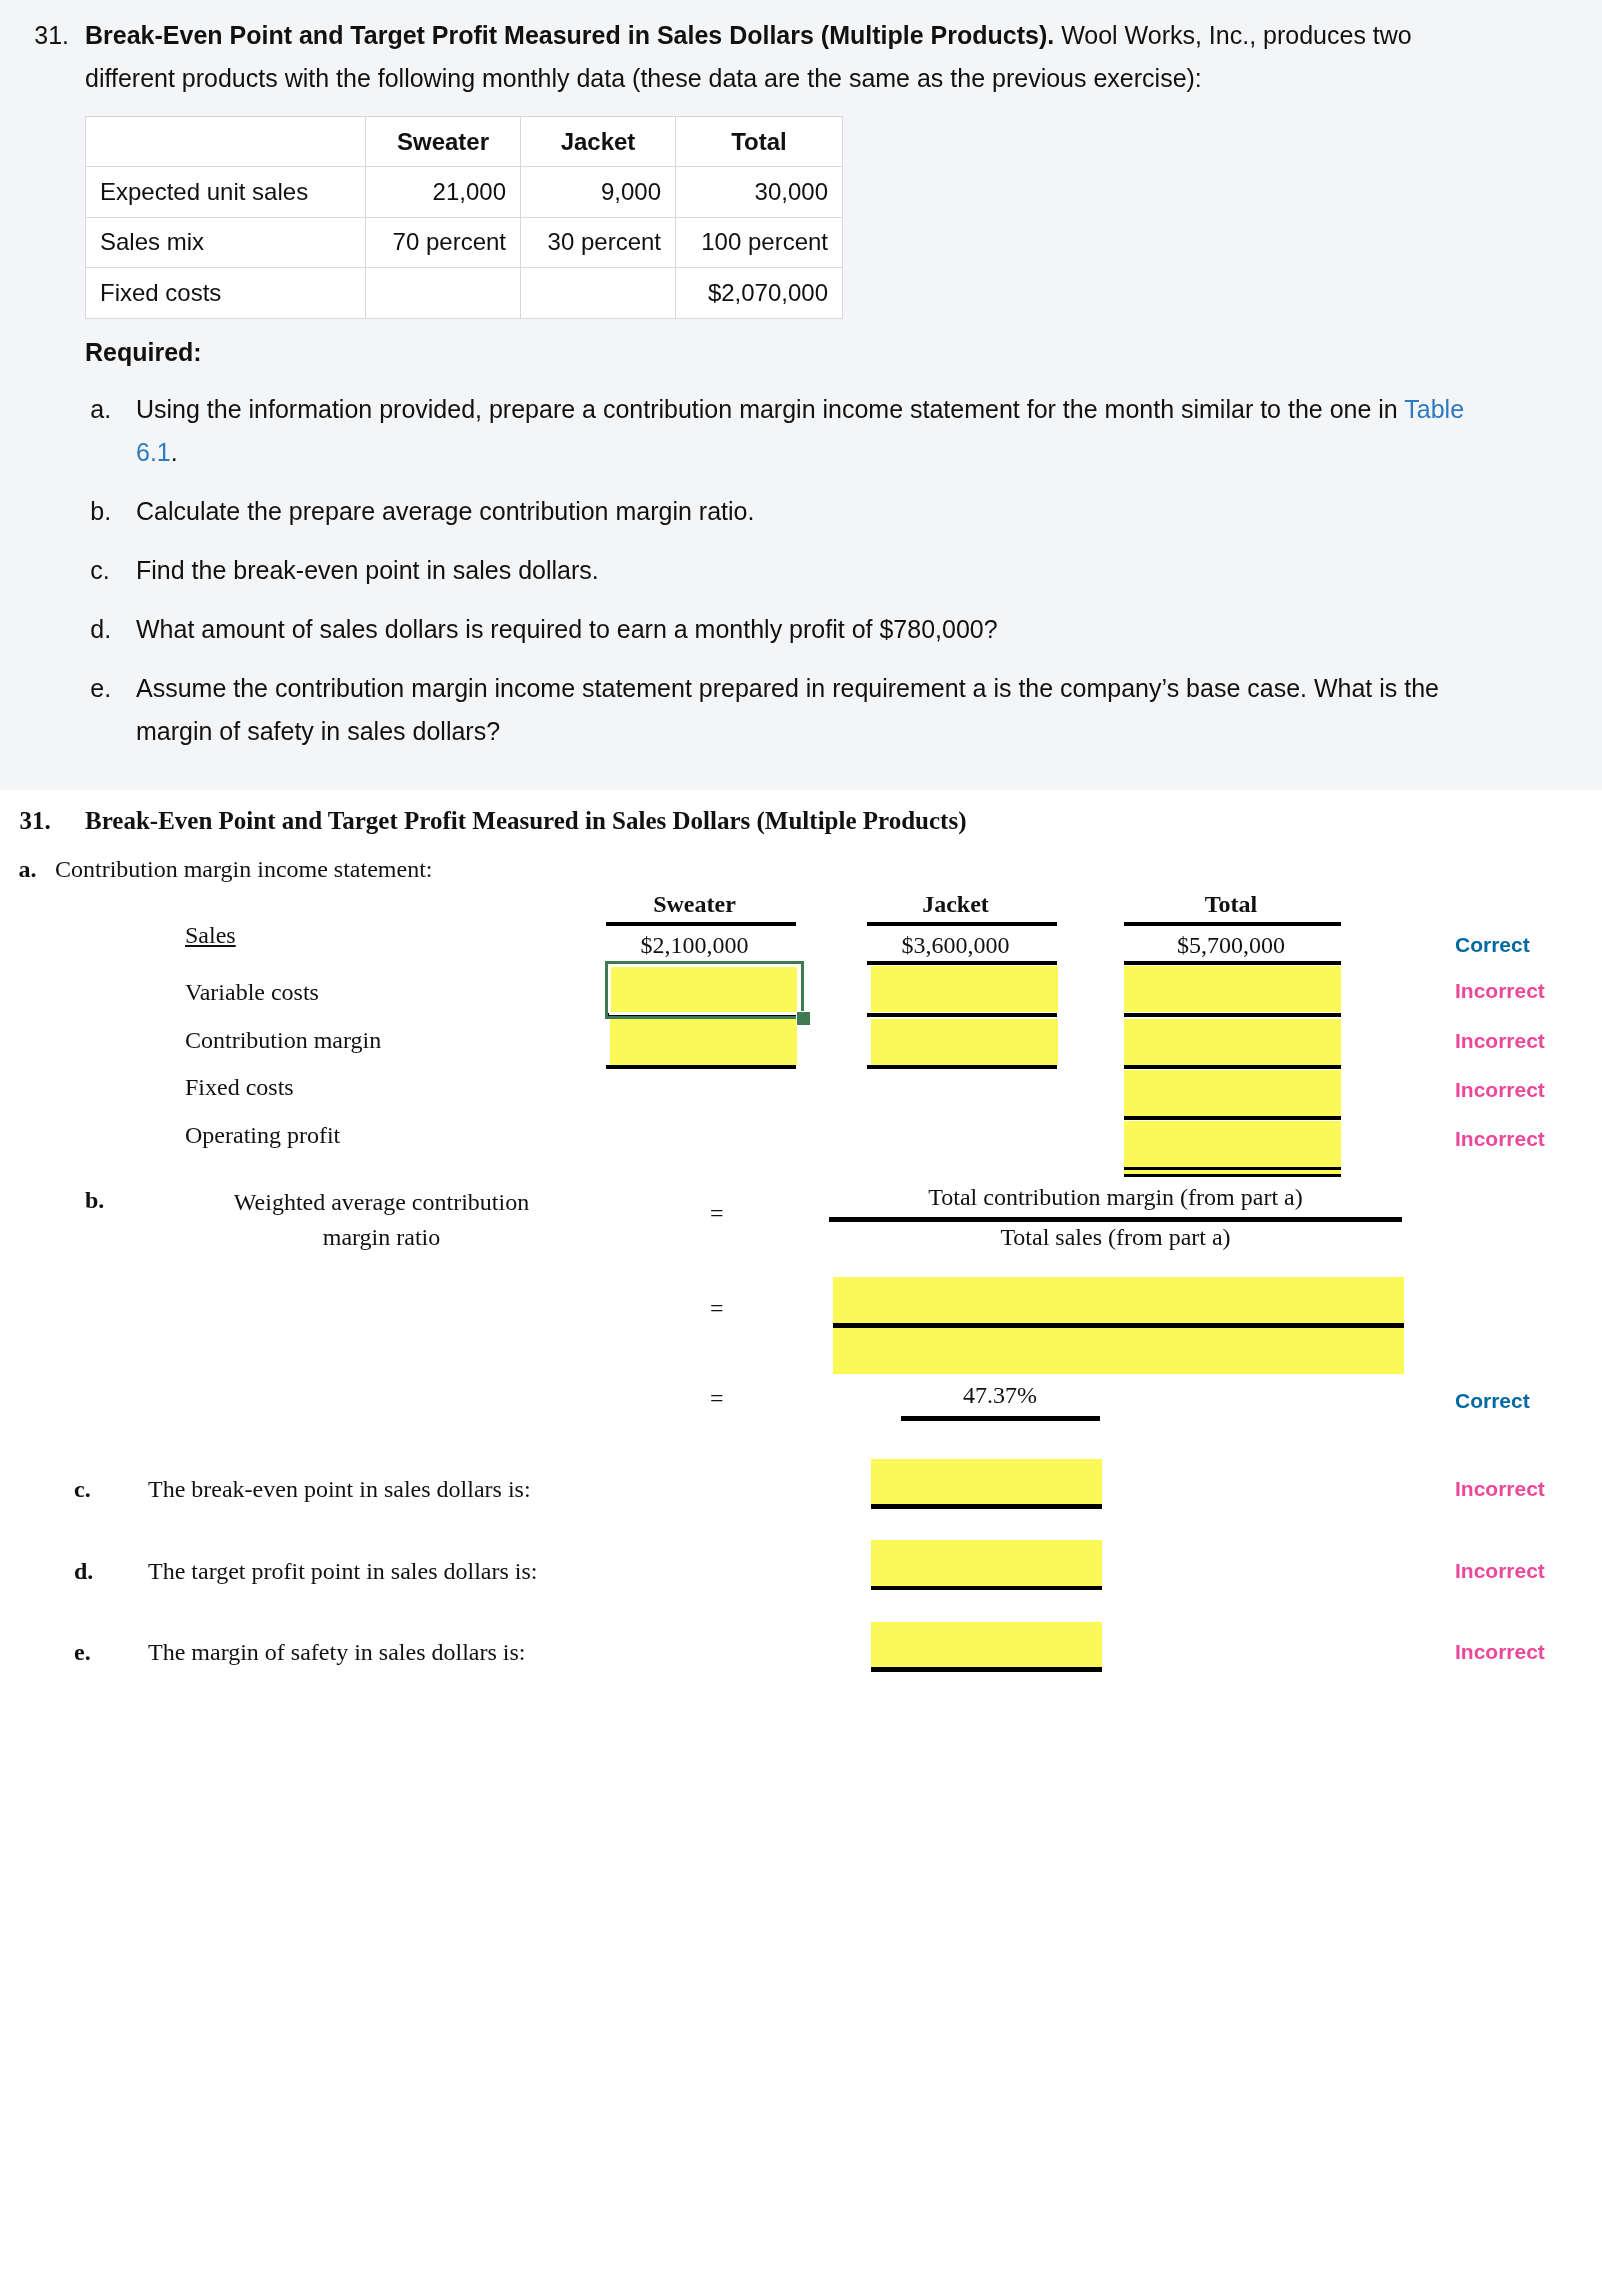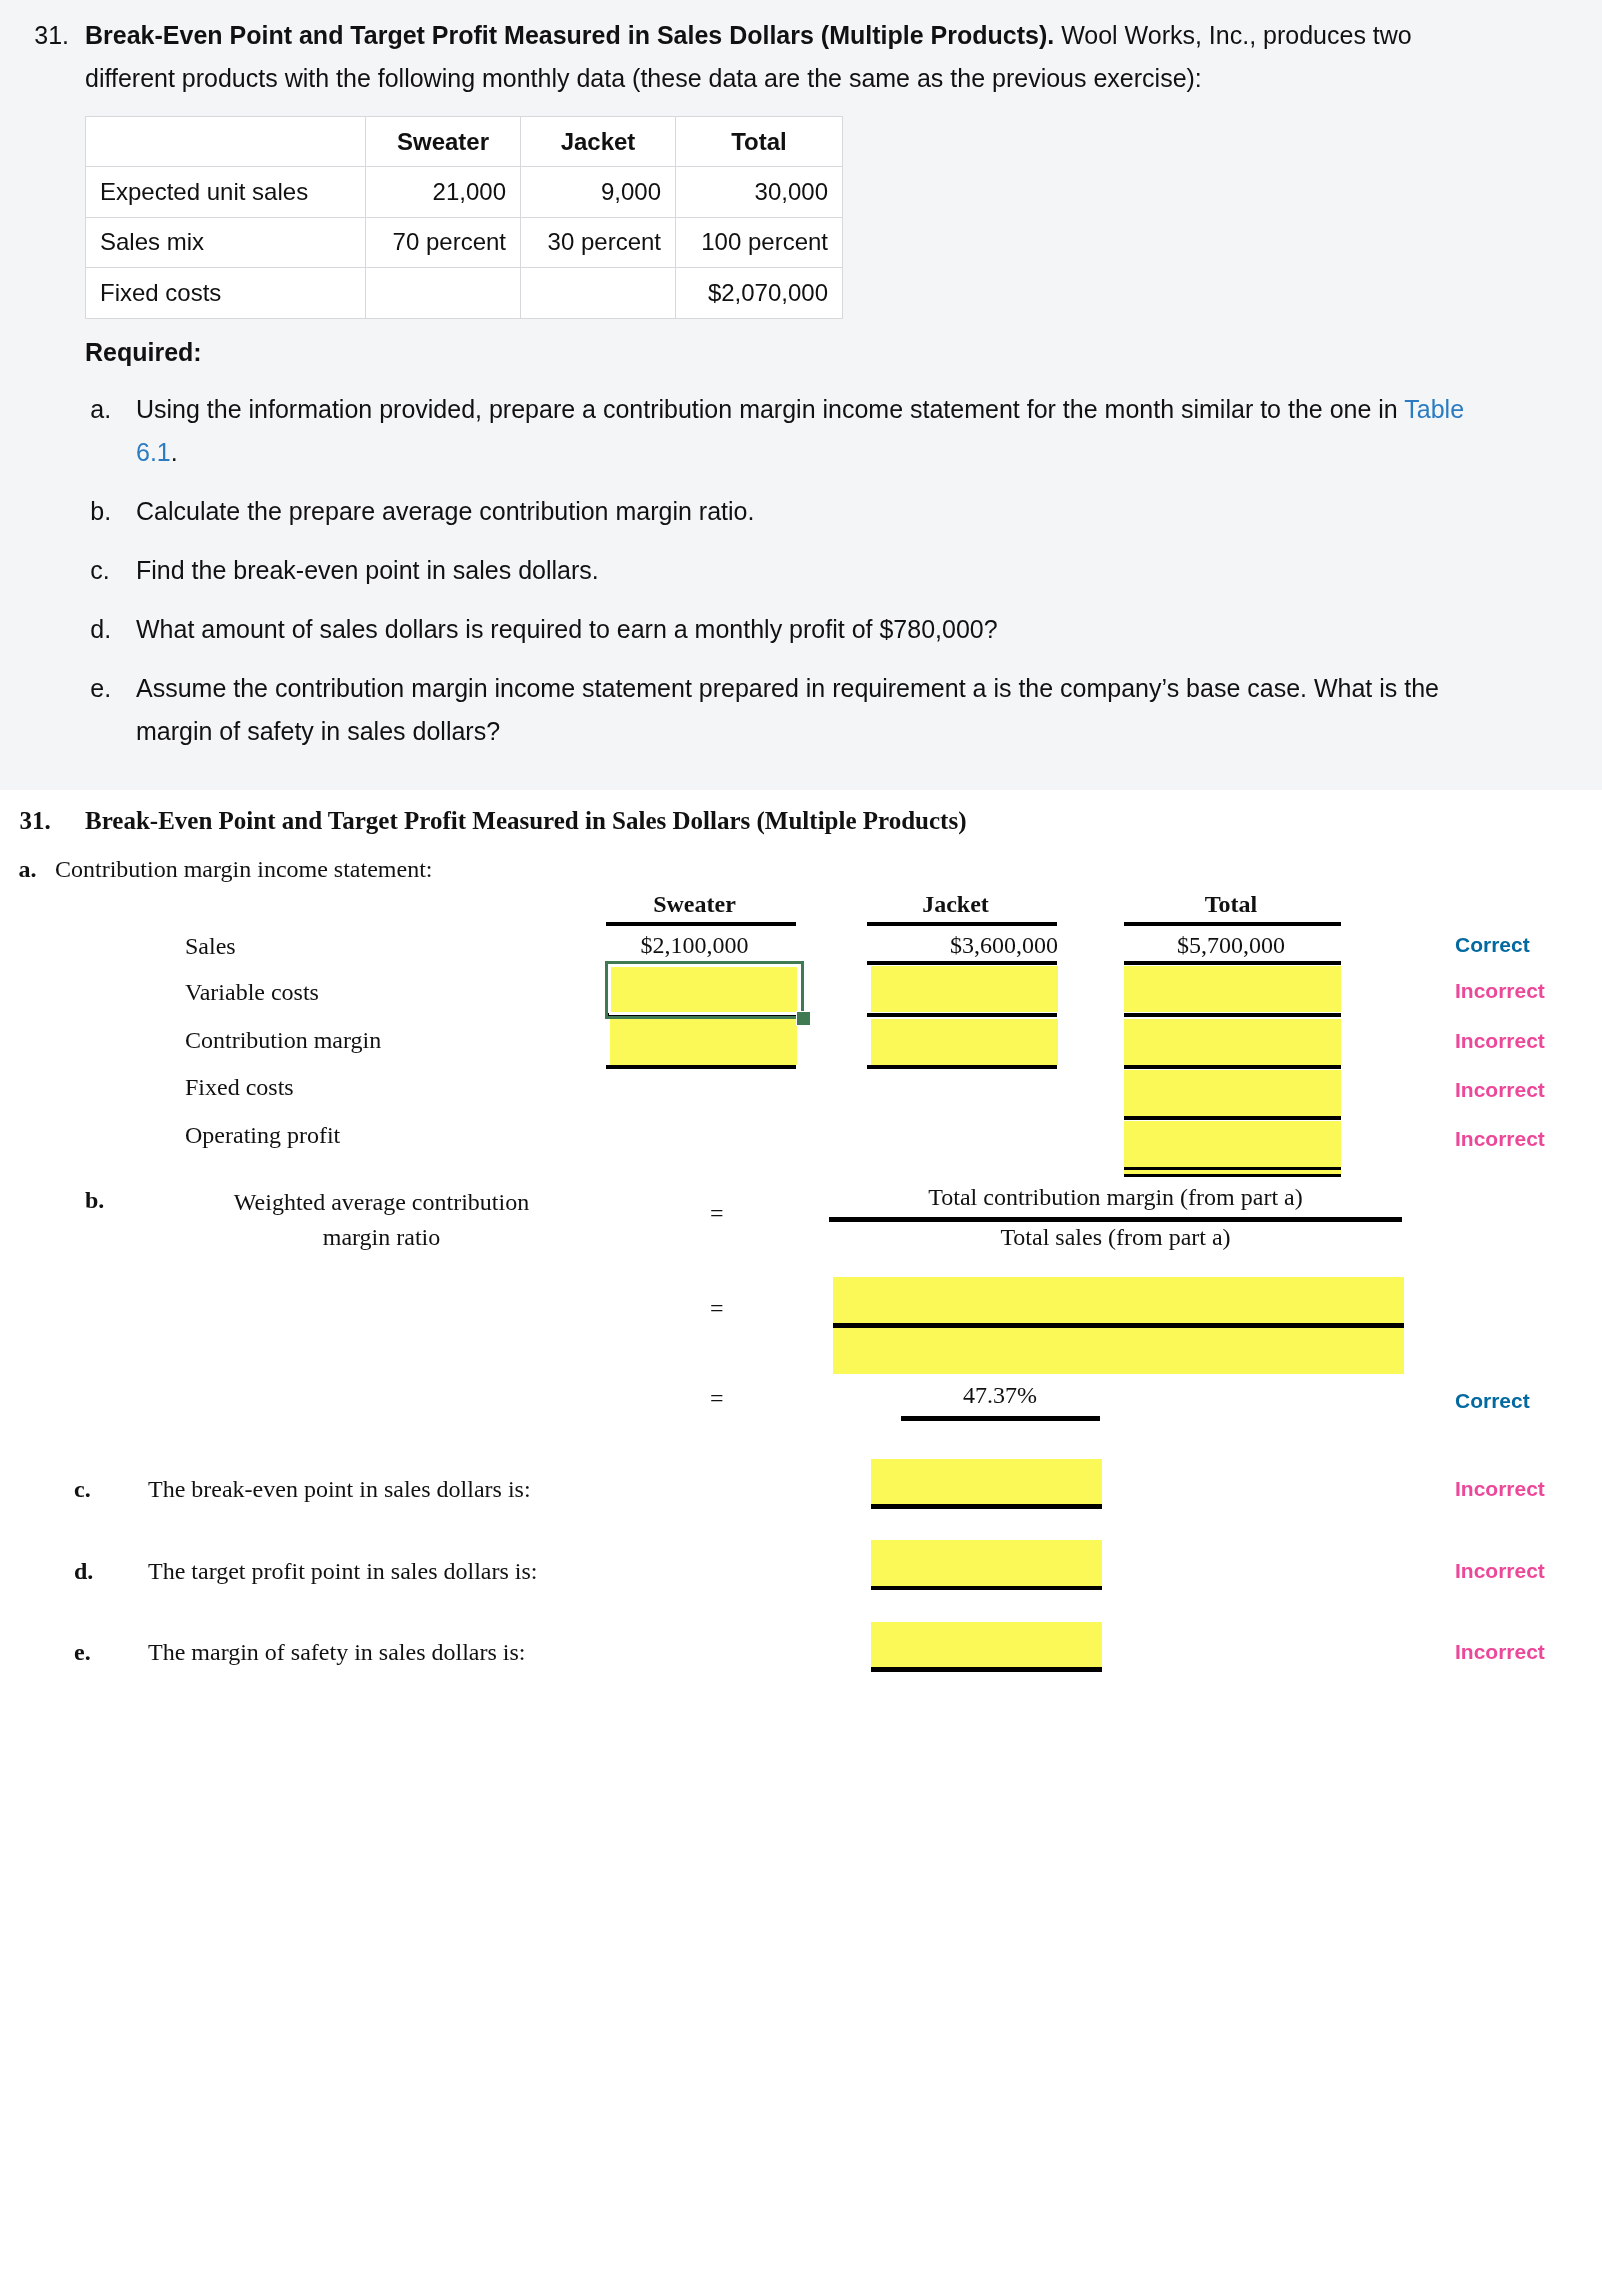--- a/index.html
+++ b/index.html
@@ -315,28 +315,28 @@
   <div class="stmt">
 
     <div class="col-hdr" style="left:592px; top:0px; width:205px;">Sweater</div>
     <div class="col-hdr" style="left:853px; top:0px; width:205px;">Jacket</div>
     <div class="col-hdr" style="left:1121px; top:0px; width:220px;">Total</div>
 
     <div class="col-rule" style="left:606px; top:32px; width:190px;"></div>
     <div class="col-rule" style="left:867px; top:32px; width:190px;"></div>
     <div class="col-rule" style="left:1124px; top:32px; width:217px;"></div>
 
-    <div class="row-label" style="top:42px;">Sales</div>
+    <div class="row-label" style="top:31px;text-decoration:underline;">Sales</div>
     <div class="row-label" style="top:88px;">Variable costs</div>
     <div class="row-label" style="top:136px;">Contribution margin</div>
     <div class="row-label" style="top:183px;">Fixed costs</div>
     <div class="row-label" style="top:231px;">Operating profit</div>
 
     <div class="val" style="left:592px; top:41px; width:205px;">$2,100,000</div>
-    <div class="val" style="left:853px; top:41px; width:205px;text-align:right;">$3,600,000</div>
+    <div class="val" style="left:853px; top:41px; width:205px;">$3,600,000</div>
     <div class="val" style="left:1121px; top:41px; width:220px;">$5,700,000</div>
 
     <div class="ycell" style="left:610px; top:76px; width:187px; height:46px;"></div>
     <div class="ycell" style="left:610px; top:129px; width:187px; height:46px;"></div>
     <div class="blackline" style="left:606px; top:123px; width:190px;"></div>
     <div class="blackline" style="left:606px; top:175px; width:190px;"></div>
 
     <div class="selbox" style="left:605px; top:71px; width:199px; height:58px;"></div>
     <div class="fillhandle" style="left:796px; top:121px;"></div>
 

